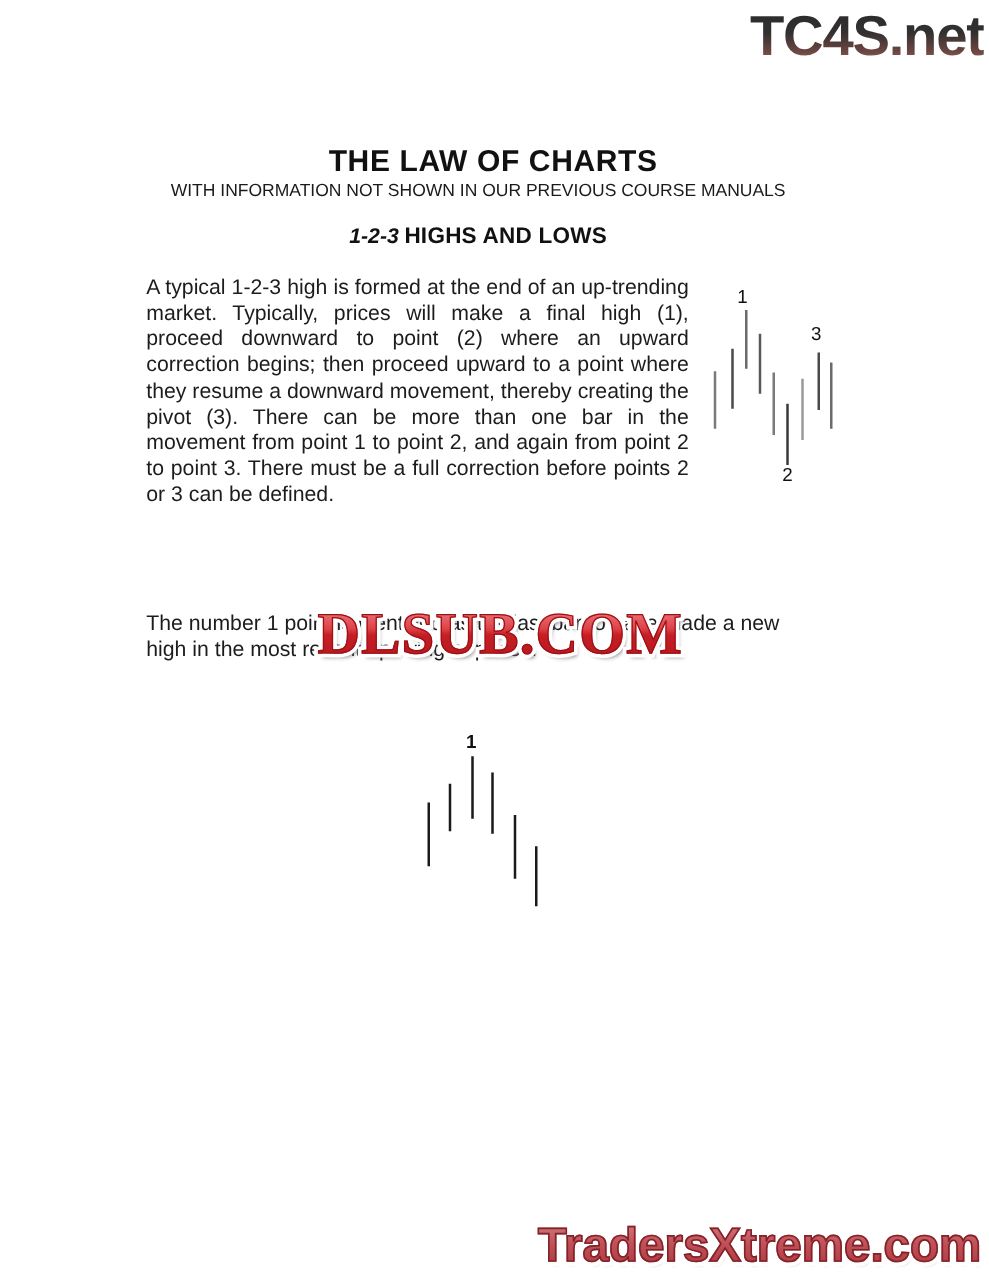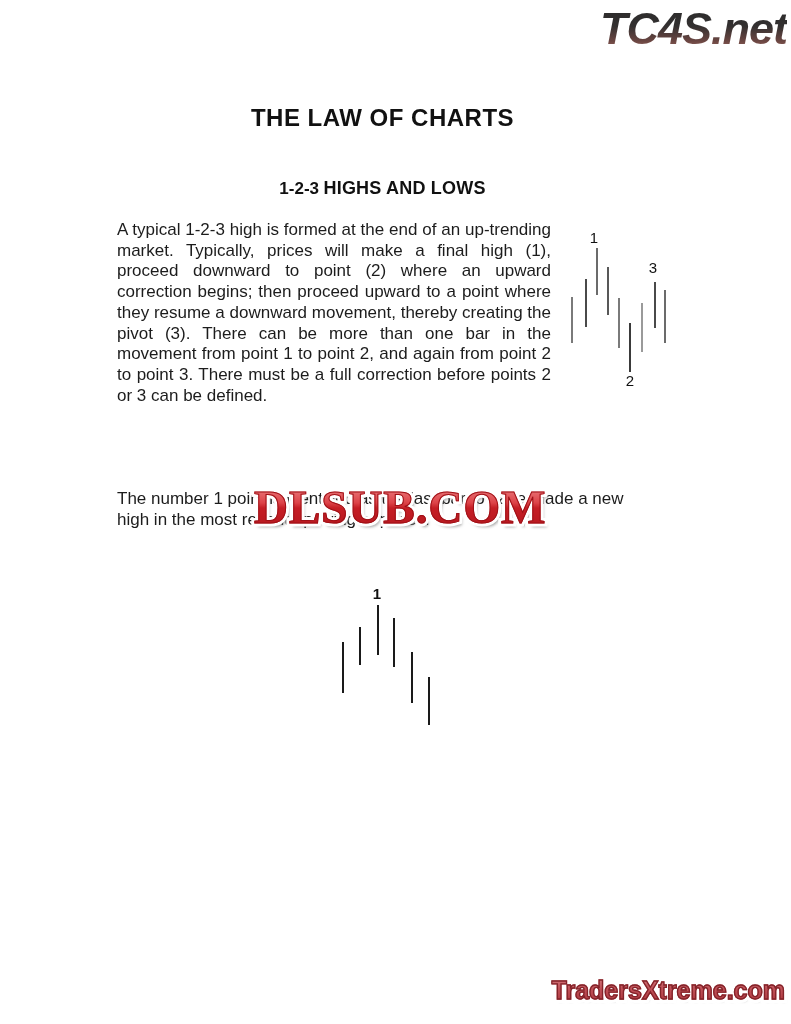--- a/index.html
+++ b/index.html
@@ -3,28 +3,28 @@
 <meta charset="utf-8">
 <style>
   html,body{margin:0;padding:0;background:#fff;}
   .page{position:relative;width:791px;height:1024px;background:#ffffff;overflow:hidden;
         font-family:"Liberation Sans",sans-serif;color:#1a1a1a;}
 
   
   .logo-top{position:absolute;top:6px;right:4px;font-weight:bold;font-size:45px;line-height:1;
             letter-spacing:-1px;
             background:linear-gradient(180deg,#2b2b2b 0%,#333030 45%,#6b4642 78%,#9c6a62 100%);
-            -webkit-background-clip:text;background-clip:text;color:transparent;font-style:italic;}
+            -webkit-background-clip:text;background-clip:text;color:transparent;}
 
   
   .center-block{position:absolute;left:110px;width:545px;text-align:center;}
   .title{top:104px;font-size:24px;font-weight:bold;letter-spacing:.5px;color:#111;}
   .subtitle{top:144px;font-size:14px;color:#1a1a1a;}
   .heading{top:178px;color:#111;}
-  .heading .num{font-size:17px;font-weight:bold;}
+  .heading .num{font-size:17px;font-weight:bold;font-style:italic;}
   .heading .caps{font-size:18px;font-weight:bold;letter-spacing:.2px;}
 
   
   .body-text{font-size:17px;line-height:20.7px;color:#1c1c1c;}
   .para1{position:absolute;left:117px;top:220px;width:556px;text-align:justify;}
   .para2{position:absolute;left:117px;top:428px;width:562px;}
   .para3{position:absolute;left:117px;top:489px;width:556px;}
   .para3 .line{white-space:nowrap;}
 
   
@@ -39,35 +39,36 @@
                    -webkit-text-stroke:7px #ffffff;
                    text-shadow:3px 4px 3px rgba(110,110,110,.65);}
   .layered .fill{position:relative;}
 
   .watermark{position:absolute;left:254px;top:484px;font-family:"Liberation Serif",serif;
              font-weight:bold;font-size:47px;letter-spacing:1px;text-align:center;}
   .watermark .fill{background:linear-gradient(180deg,#ef9193 0%,#dd4348 42%,#c51e25 52%,#b3161d 100%);
                    -webkit-background-clip:text;background-clip:text;color:transparent;
                    -webkit-text-stroke:1px #9e1016;}
 
-  .logo-bottom{position:absolute;right:6px;top:978px;font-weight:bold;font-size:25px;letter-spacing:0;}
+  .logo-bottom{position:absolute;right:6px;top:978px;font-weight:bold;font-size:38px;letter-spacing:0;}
   .logo-bottom .stroke{-webkit-text-stroke:8px #ffffff;text-shadow:2px 3px 2px rgba(150,150,150,.7);}
   .logo-bottom .fill{background:linear-gradient(180deg,#d57d83 0%,#c05158 45%,#ab343c 100%);
                      -webkit-background-clip:text;background-clip:text;color:transparent;
                      -webkit-text-stroke:1.3px #832329;}
 </style>
 </head>
 <body>
 
 <div class="page">
 
   <div class="logo-top">TC4S.net</div>
 
-  <h1 class="center-block title" style="margin:0;">THE LAW OF CHARTS</h1>
+  <h1 class="center-block title" style="margin:12px;">THE LAW OF CHARTS</h1>
 
+  <div class="center-block subtitle">WITH INFORMATION NOT SHOWN IN OUR PREVIOUS COURSE MANUALS</div>
 
   <div class="center-block heading">
     <span class="num">1-2-3</span>
     <span class="caps">HIGHS AND LOWS</span>
   </div>
 
   <div class="para1 body-text">
     <div class="chart1-float">
         <div class="pbar" style="left: 12px; top: 75px; height: 46px; background: rgb(122, 122, 122);"></div>
         <div class="pbar" style="left: 26px; top: 57px; height: 48px; background: rgb(74, 74, 74);"></div>

